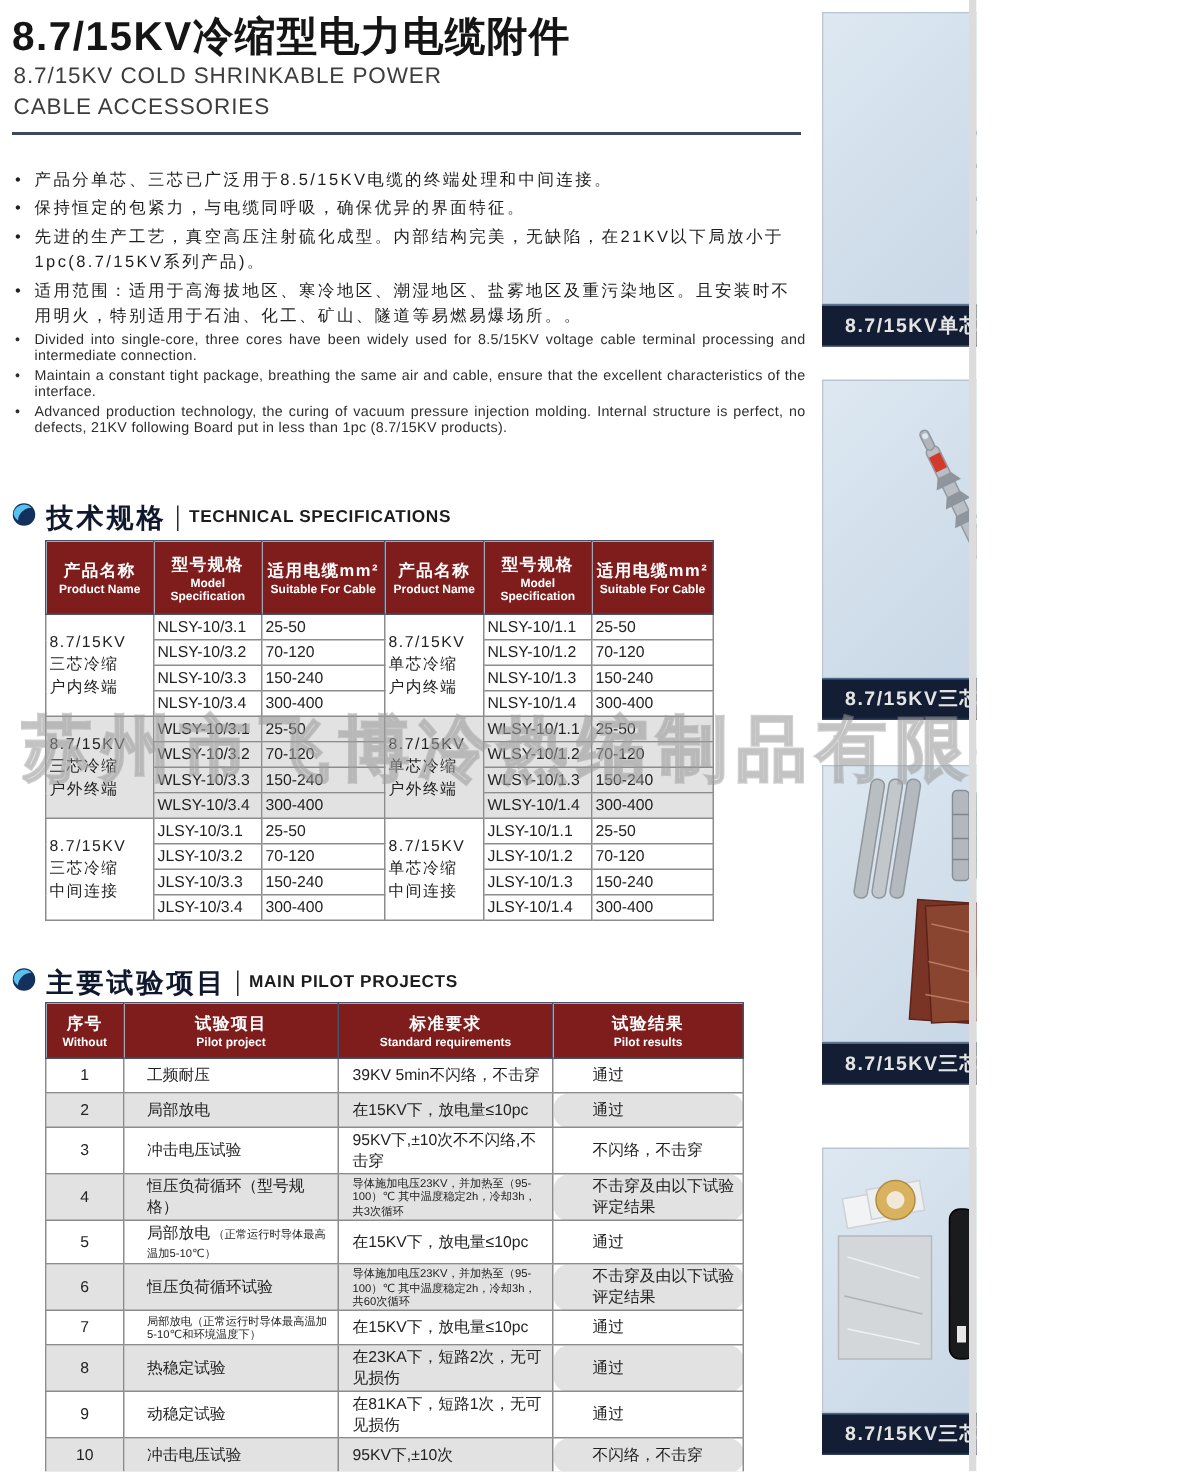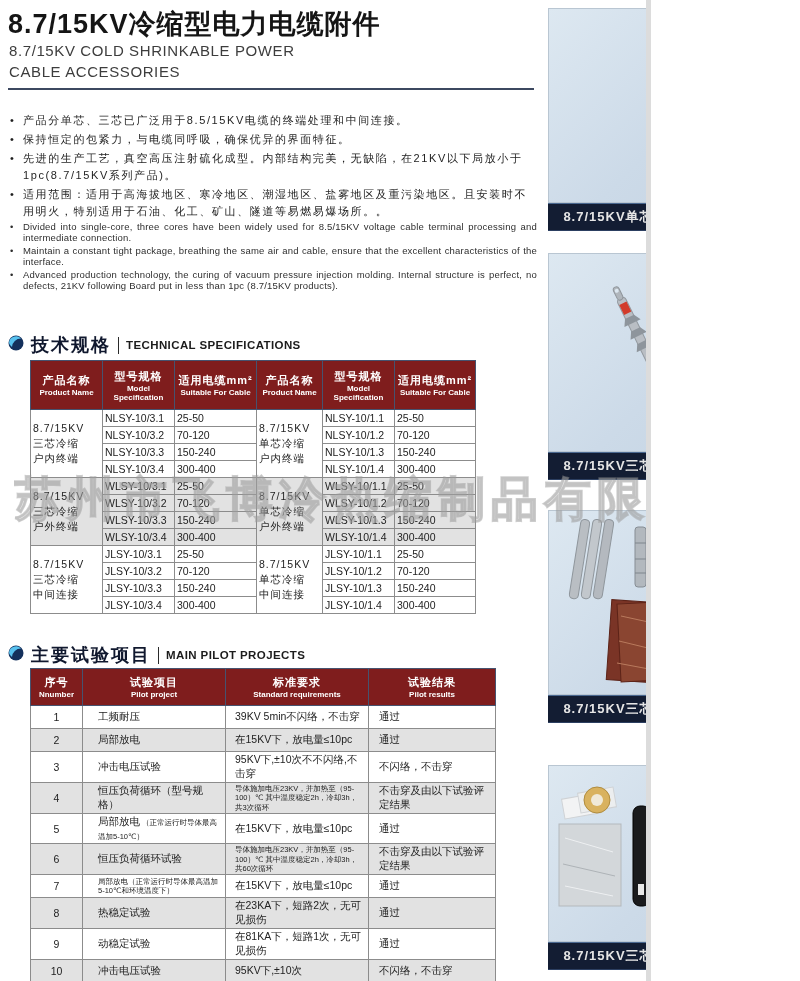--- a/index.html
+++ b/index.html
@@ -37,21 +37,21 @@
   #spec-table th{height:40px;}
   #spec-table td{font-size:10.5px;text-align:left;height:16px;padding:0 2px;color:#222;}
   #spec-table td.group{font-size:10.5px;white-space:pre-line;line-height:1.4;letter-spacing:1px;}
 
   #pilot-table{position:absolute;left:30px;top:668px;width:465px;}
   #pilot-table th{height:28px;}
   #pilot-table td{font-size:10.5px;height:20px;padding:1px 4px;color:#222;vertical-align:middle;}
   #pilot-table td.c-no{text-align:center;}
   #pilot-table td.c-proj{padding-left:15px;}
   #pilot-table td.c-std{padding-left:9px;}
-  #pilot-table td.c-res{padding-left:10px;}
+  #pilot-table td.c-res{padding-left:26px;border-radius:10px;}
   #pilot-table .small{font-size:7.5px;line-height:1.25;letter-spacing:0;}
   #pilot-table .note{font-size:7.5px;letter-spacing:0;}
 
   
   #watermark{position:absolute;left:14px;top:468px;width:786px;font-size:47px;font-weight:700;
     letter-spacing:6px;white-space:nowrap;overflow:hidden;color:rgba(175,175,175,.30);
     -webkit-text-stroke:1.5px rgba(150,150,150,.45);z-index:6;pointer-events:none;}
 
   
   .photo{position:absolute;left:548px;width:247px;z-index:2;}
@@ -249,21 +249,21 @@
     <colgroup>
         <col style="width:52px">
         <col style="width:143px">
         <col style="width:143px">
         <col style="width:127px">
       </colgroup>
     <thead>
         <tr>
           <th>
             <div class="hcn">序号</div>
-            <div class="hen">Nnumber</div>
+            <div class="hen">Without</div>
           </th>
           <th>
             <div class="hcn">试验项目</div>
             <div class="hen">Pilot project</div>
           </th>
           <th>
             <div class="hcn">标准要求</div>
             <div class="hen">Standard requirements</div>
           </th>
           <th>

